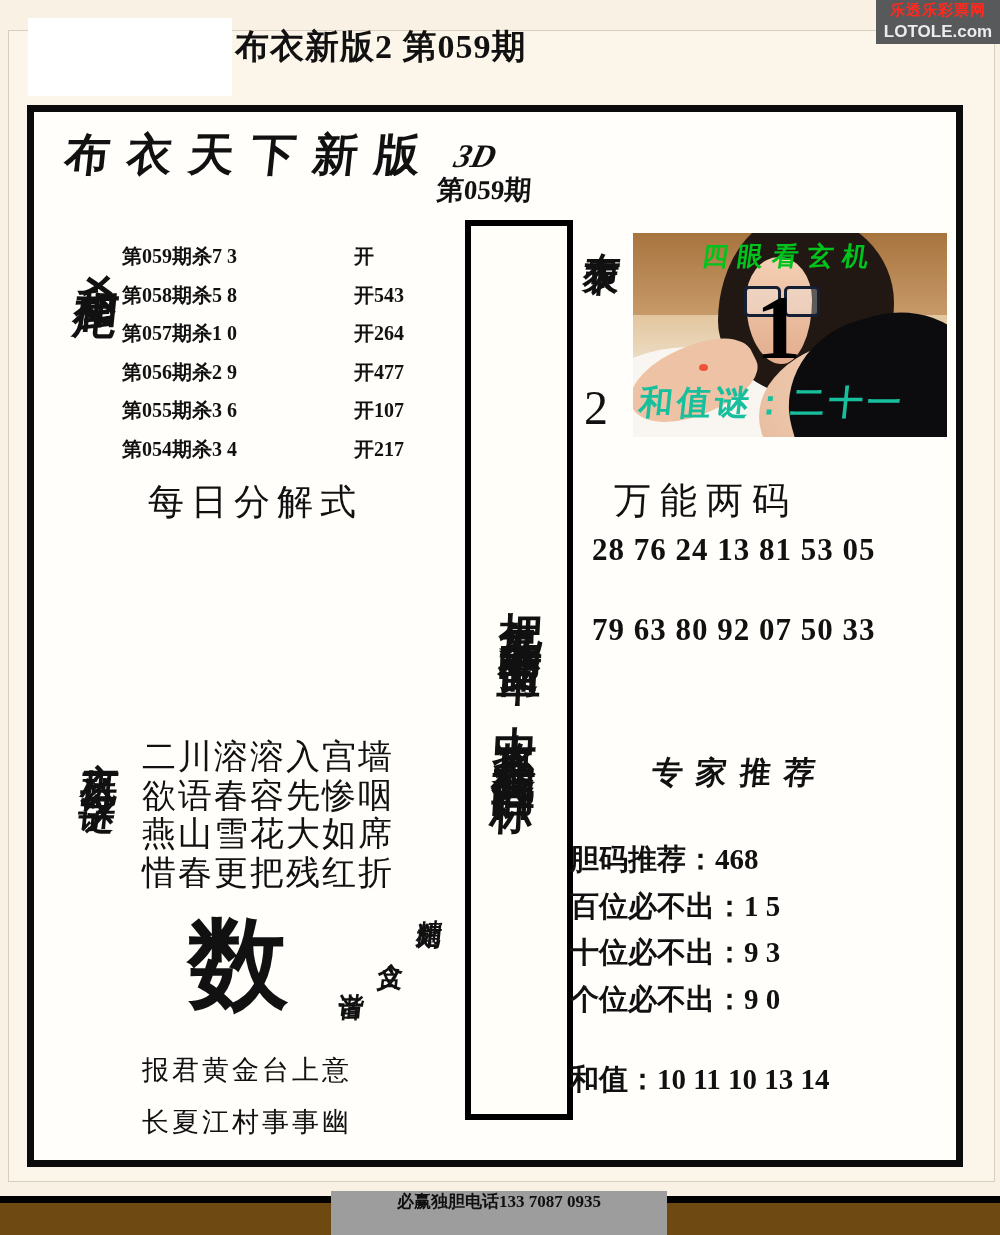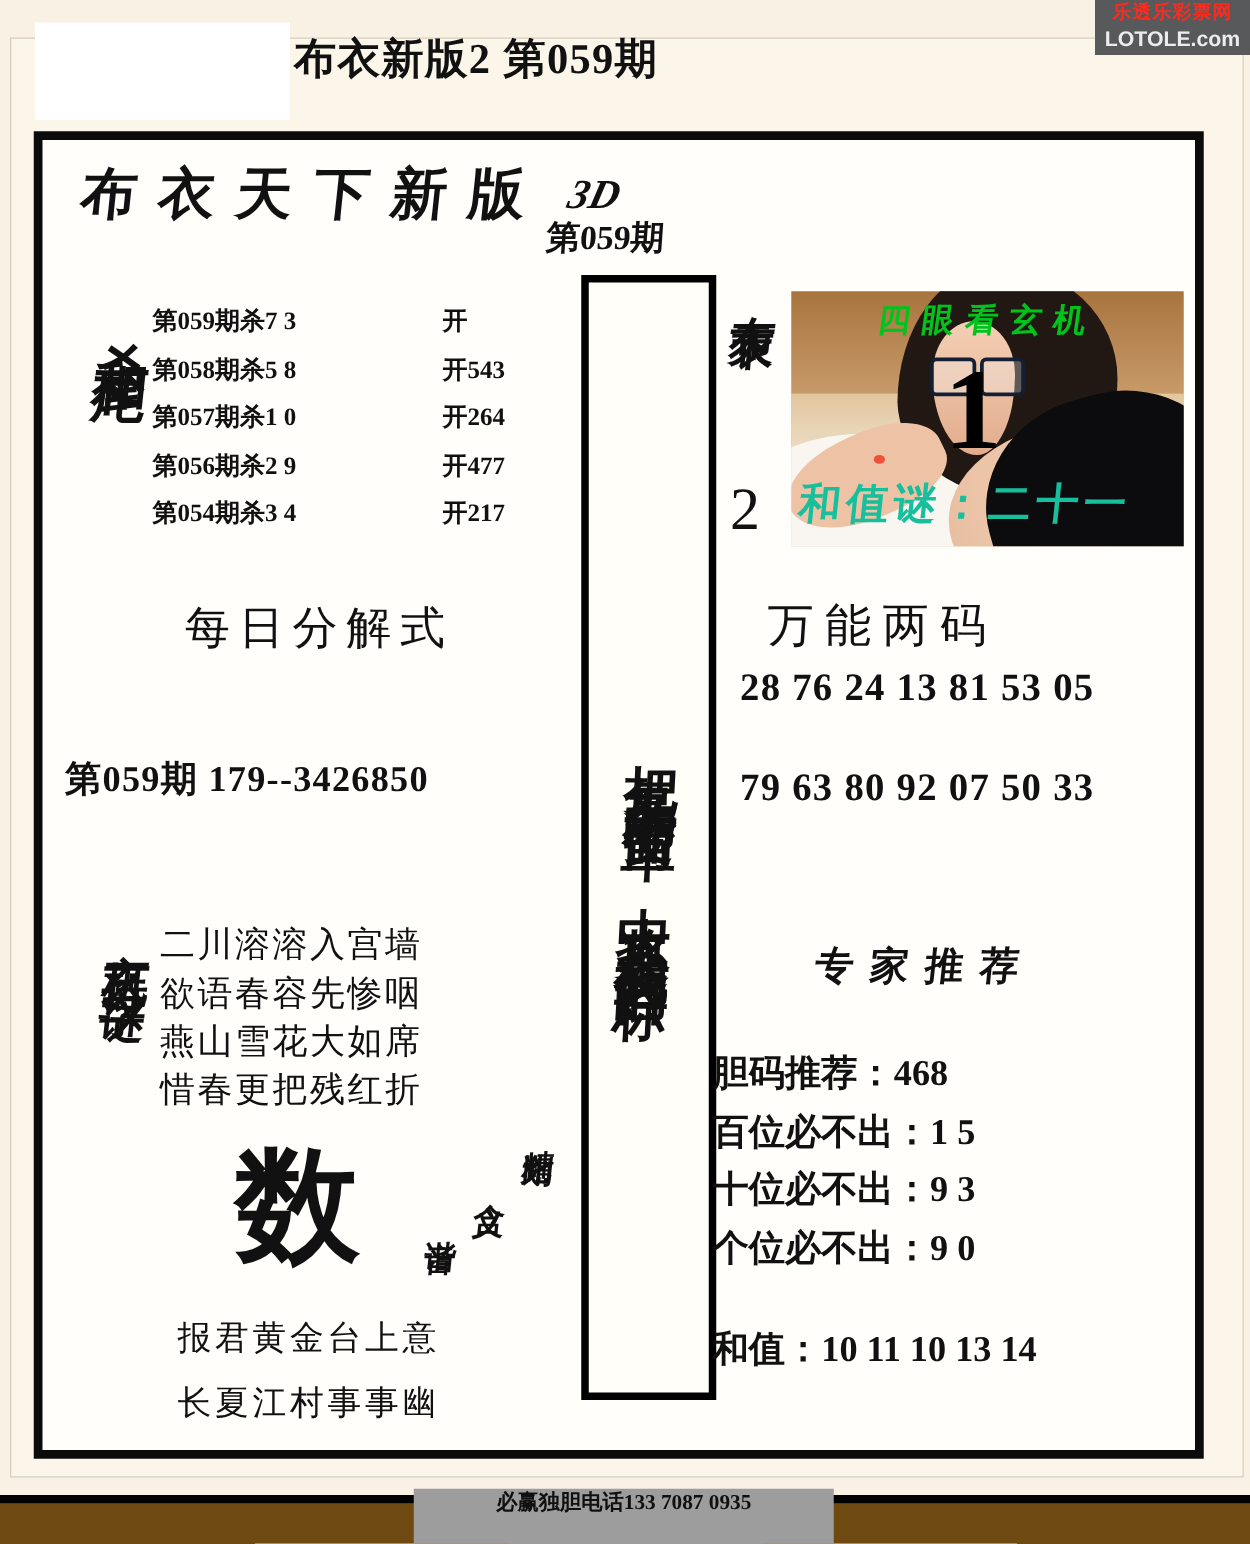--- a/index.html
+++ b/index.html
@@ -40,21 +40,21 @@
 
   .kill-side{left:68px;top:238px;height:225px;font-size:45px;letter-spacing:12px;line-height:48px;}
   .kill-rows{left:122px;top:243px;width:330px;}
   .kill-row{height:38.5px;font-size:20px;font-weight:bold;white-space:nowrap;text-decoration:underline;}
   .kill-row .k{display:inline-block;width:232px;}
   .kill-row .o{display:inline-block;}
   .daily-title{left:148px;top:478px;font-size:36px;letter-spacing:7px;}
   .formula{left:52px;top:604px;font-size:29px;font-weight:bold;letter-spacing:1px;}
 
   .poem-side{left:66px;top:733px;height:300px;font-size:37px;letter-spacing:7px;line-height:46px;}
-  .poem-lines{left:128px;top:738px;font-size:28px;line-height:38.5px;letter-spacing:2px;}
+  .poem-lines{left:142px;top:738px;font-size:34px;line-height:38.5px;letter-spacing:2px;}
   .riddle-char{left:188px;top:898px;font-size:100px;font-weight:bold;}
   .hint{font-size:25px;font-weight:bold;letter-spacing:2px;}
   .hint-1{left:416px;top:900px;}
   .hint-2{left:377px;top:942px;}
   .hint-3{left:338px;top:972px;}
   .closing-1{left:142px;top:1052px;font-size:27px;letter-spacing:3px;}
   .closing-2{left:142px;top:1104px;font-size:27px;letter-spacing:3px;}
 
   .banner-box{
     left:465px;top:220px;width:96px;height:888px;border:6px solid #000;
@@ -141,25 +141,27 @@
     <div class="kill-row">
       <span class="k">第058期杀5 8</span><span class="o">开543</span>
     </div>
     <div class="kill-row">
       <span class="k">第057期杀1 0</span><span class="o">开264</span>
     </div>
     <div class="kill-row">
       <span class="k">第056期杀2 9</span><span class="o">开477</span>
     </div>
     <div class="kill-row">
+      <span class="k">第055期杀3 6</span><span class="o">开107</span>
+    </div>
+    <div class="kill-row">
       <span class="k">第054期杀3 4</span><span class="o">开217</span>
     </div>
   </div>
   <div class="abs daily-title">每日分解式</div>
-  <div class="abs formula">第059期 179--3426850</div>
 
   <div class="abs poem-side vert callig">玄机诗一字谜</div>
   <div class="abs poem-lines">
     <div>二川溶溶入宫墙</div>
     <div>欲语春容先惨咽</div>
     <div>燕山雪花大如席</div>
     <div>惜春更把残红折</div>
   </div>
   <div class="abs riddle-char">数</div>
   <div class="abs hint hint-1 vert callig">精比划</div>

